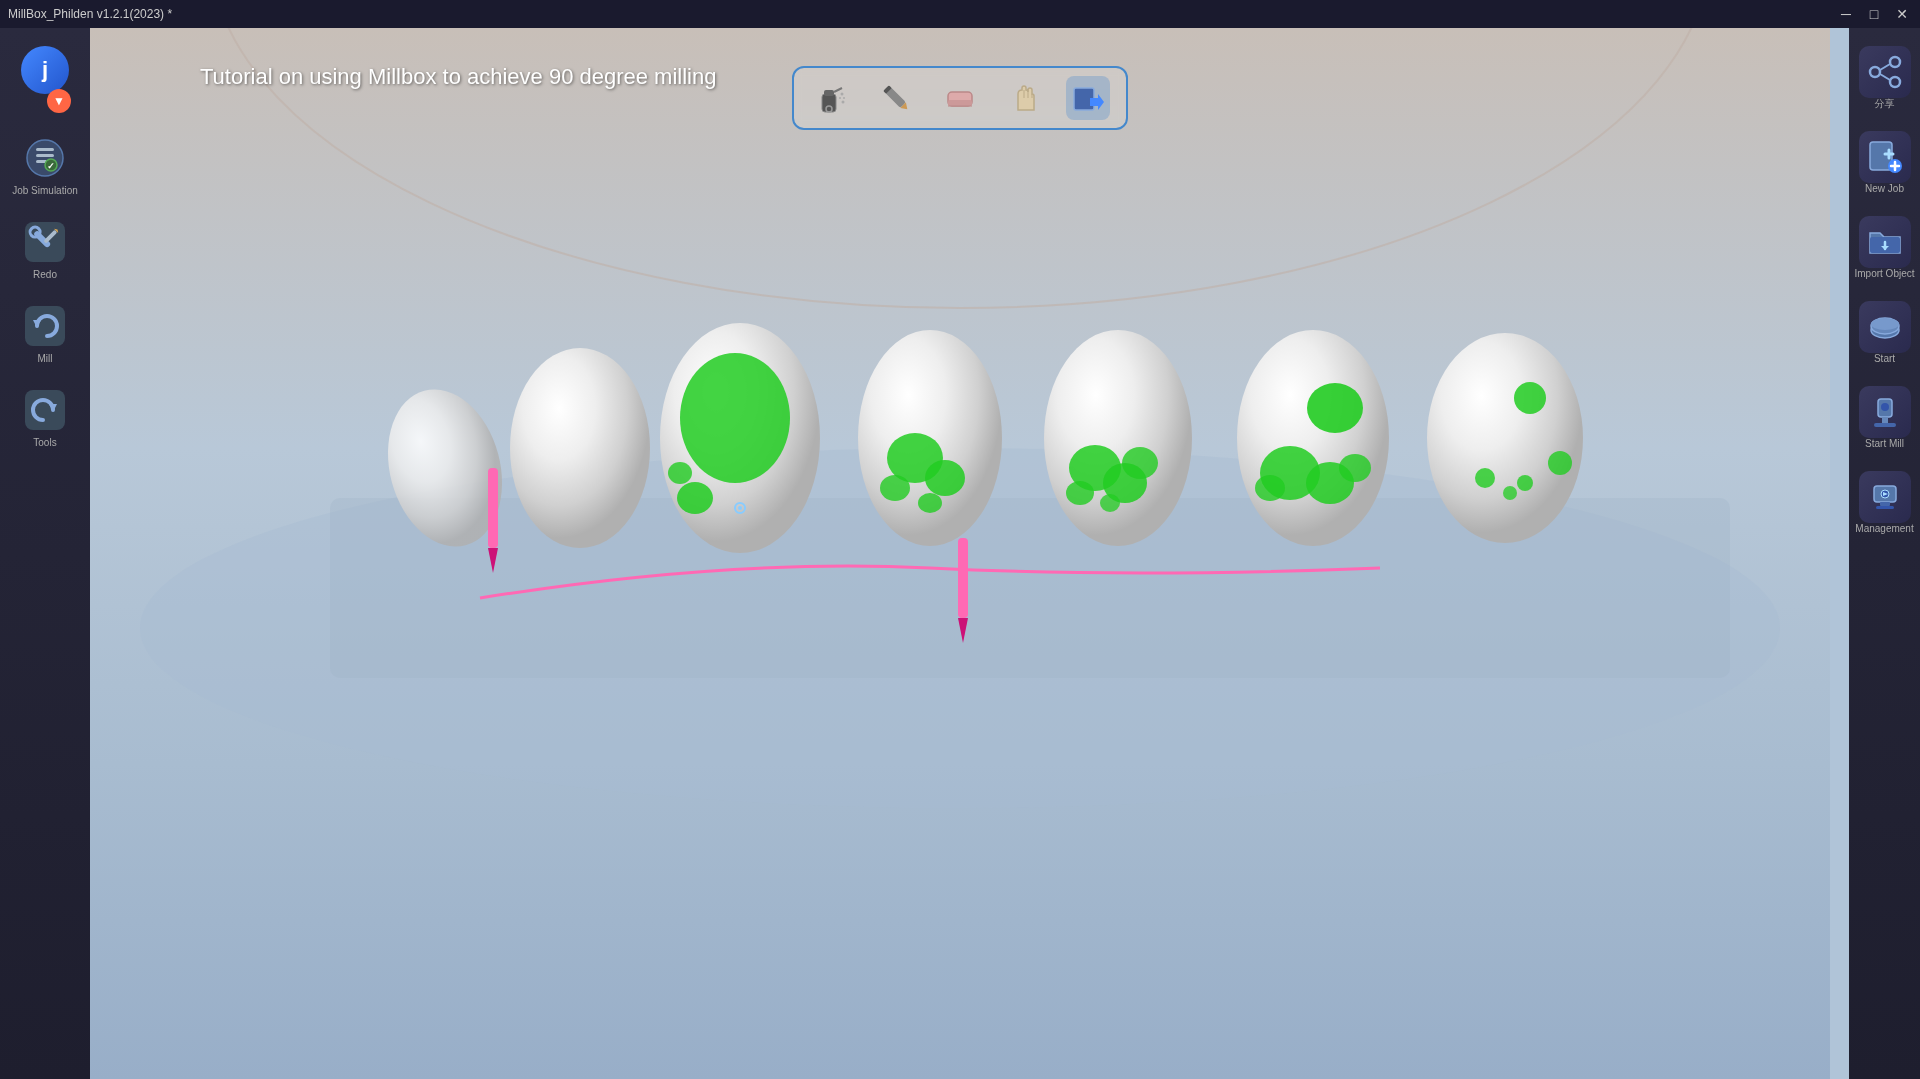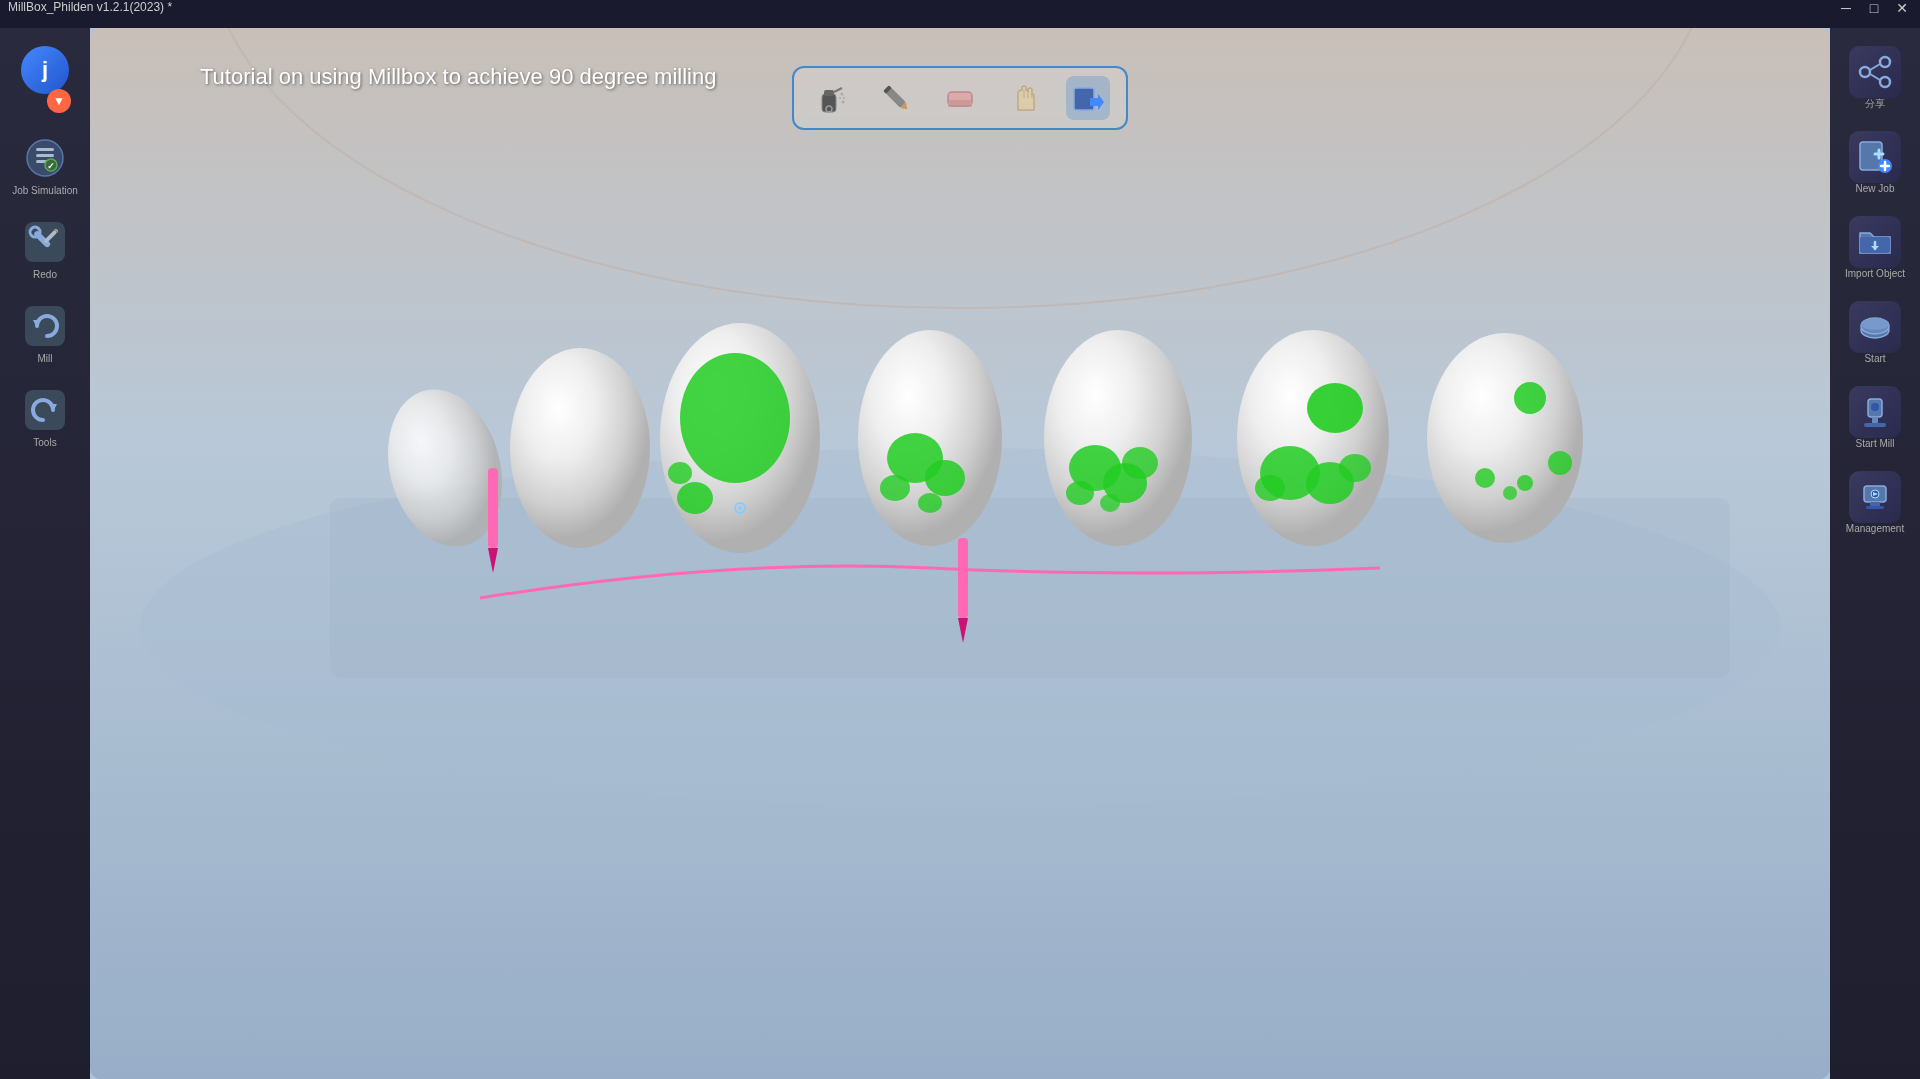--- a/index.html
+++ b/index.html
@@ -13,21 +13,21 @@
       user-select: none;
     }
 
     
     #titlebar {
       position: absolute;
       top: 0; left: 0; right: 0;
       height: 28px;
       background: #1a1a2e;
       display: flex;
-      align-items: flex-start;
+      align-items: center;
       justify-content: space-between;
       padding: 0 8px;
       z-index: 100;
     }
     #titlebar-title {
       color: #ccc;
       font-size: 12px;
     }
     #titlebar-controls {
       display: flex;
@@ -39,21 +39,20 @@
       cursor: pointer;
       width: 20px;
       text-align: center;
     }
 
     
     #viewport {
       position: absolute;
       top: 28px; left: 90px; right: 90px; bottom: 0;
       overflow: hidden;
-      border-radius: 11px;
     }
 
     
     #scene-bg {
       position: absolute;
       top: 0; left: 0; right: 0; bottom: 0;
       background: linear-gradient(180deg, #c8bfb8 0%, #b8c8d8 40%, #a8bcd0 70%, #98aec8 100%);
     }
 
     
@@ -126,21 +125,21 @@
       color: white;
       font-size: 12px;
       margin-top: -8px;
       margin-left: 28px;
     }
 
     
     #right-sidebar {
       position: absolute;
       top: 28px; right: 0;
-      width: 90px;
+      width: 71px;
       height: calc(100% - 28px);
       background: linear-gradient(180deg, #2a2a3e 0%, #1e1e2e 100%);
       display: flex;
       flex-direction: column;
       align-items: center;
       padding-top: 10px;
       gap: 5px;
       z-index: 50;
     }
 

